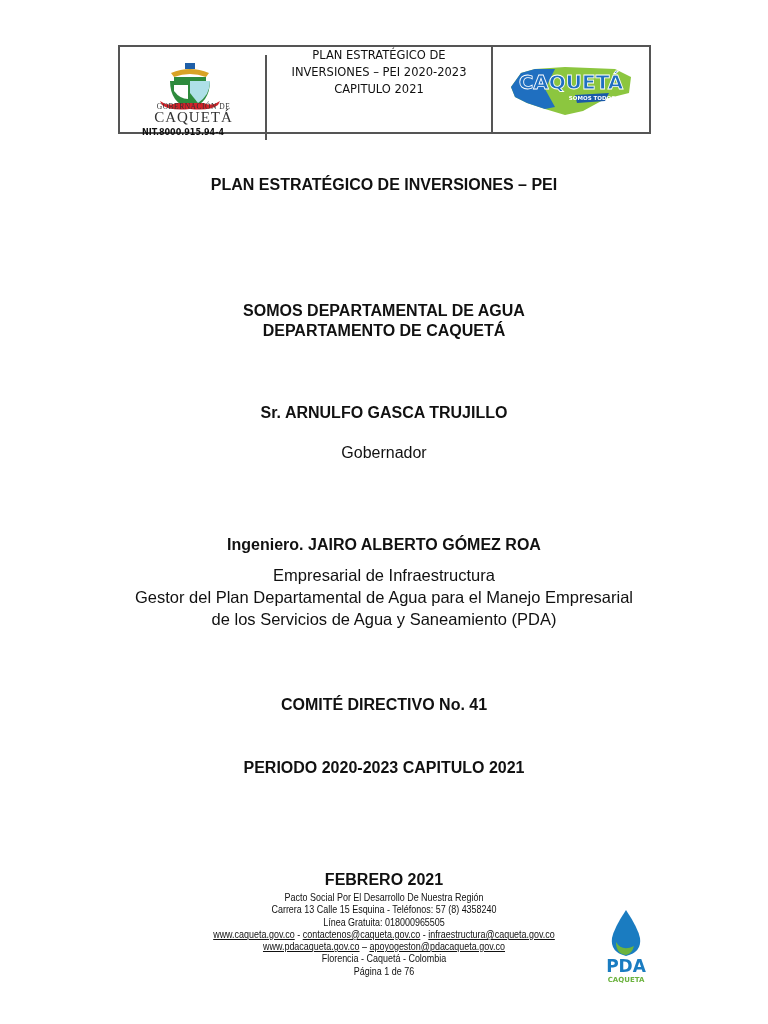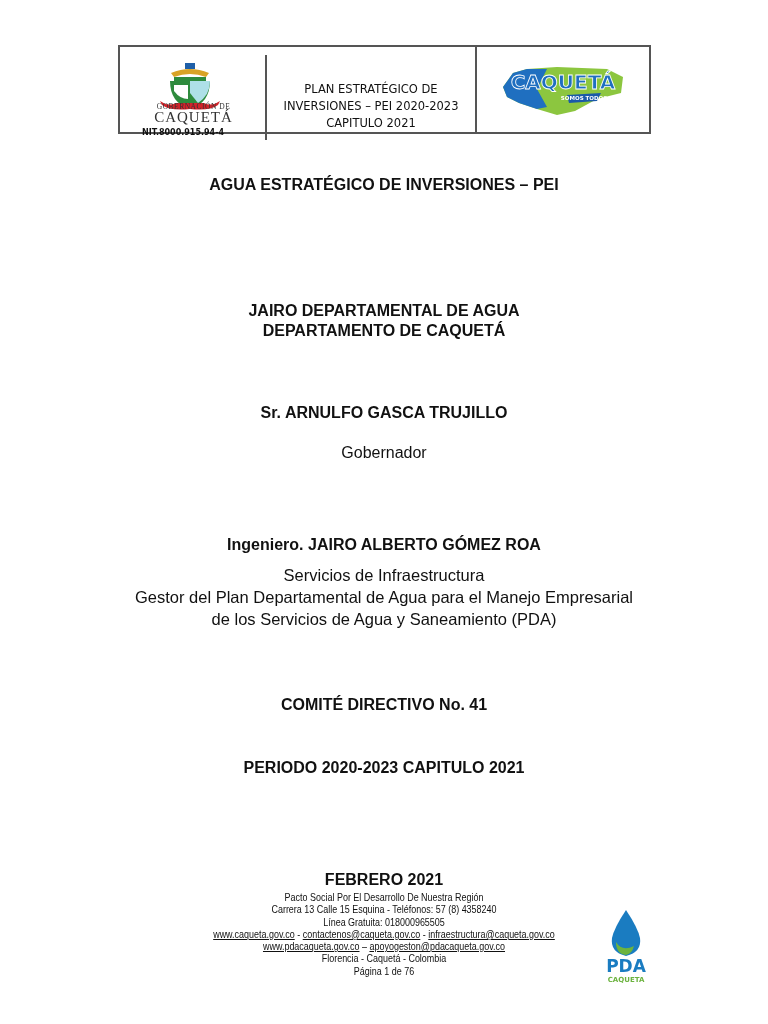--- a/index.html
+++ b/index.html
@@ -6,21 +6,21 @@
   body {
     width: 768px; height: 1024px; background: #ffffff; position: relative;
     font-family: "Liberation Sans", sans-serif; color: #111; overflow: hidden;
   }
   .header-table {
     position: absolute; left: 118px; top: 45px; width: 533px; height: 89px;
     border: 2px solid #555; box-sizing: border-box; display: flex;
   }
   .hcell { height: 100%; box-sizing: border-box; position: relative; }
   .hcell.c1 { width: 147px; border-right: 2px solid #555; margin-top: 8px; }
-  .hcell.c2 { width: 210px; border-right: 2px solid #555; display: flex; align-items: flex-end; justify-content: center; }
+  .hcell.c2 { width: 226px; border-right: 2px solid #555; display: flex; align-items: flex-start; justify-content: center; }
   .hcell.c3 { flex: 1; display: flex; align-items: center; justify-content: center; }
   .header-title {
     font-family: "DejaVu Sans", sans-serif; font-size: 11.5px; line-height: 17px;
     text-align: center; color: #111; white-space: pre-line; font-weight: normal;
   }
   .gob-logo { position: absolute; left: 18px; top: 6px; width: 110px; height: 78px; }
   .gob-text1 { position: absolute; left: 0; width: 147px; top: 47px; text-align: center; font-family: "Liberation Serif", serif; font-size: 7.5px; letter-spacing: 0.5px; color: #333; }
   .gob-text2 { position: absolute; left: 0; width: 147px; top: 54px; text-align: center; font-family: "Liberation Serif", serif; font-size: 15px; letter-spacing: 1px; color: #333; }
   .nit { position: absolute; left: 22px; top: 73px; font-family: "DejaVu Sans", sans-serif; font-size: 8px; font-weight: bold; color: #111; }
   .center { position: absolute; left: 0; width: 768px; text-align: center; }
@@ -58,30 +58,30 @@
     <svg width="132" height="62" viewBox="0 0 132 62">
       <path d="M6 28 L16 14 L30 10 L60 8 L110 10 L126 18 L124 34 L100 40 L78 52 L60 56 L40 50 L22 44 L10 38 Z" fill="#8cc63f"></path>
       <path d="M6 28 L16 14 L30 10 L50 10 L40 30 L50 48 L40 50 L22 44 L10 38 Z" fill="#1f6fc0"></path>
       <path d="M70 36 L104 34 L100 42 L72 44 Z" fill="#1a5aa8"></path>
       <text x="66" y="30" text-anchor="middle" font-family="DejaVu Sans, sans-serif" font-size="20" font-weight="bold" fill="#1f6fc0" stroke="#ffffff" stroke-width="0.8">CAQUETÁ</text>
       <text x="87" y="41" text-anchor="middle" font-family="DejaVu Sans, sans-serif" font-size="5.5" font-weight="bold" fill="#ffffff">SOMOS TODOS</text>
     </svg>
   </div>
 </div>
 
-<div class="center bold t16" style="top:176px;">AGUA ESTRATÉGICO DE INVERSIONES – PEI</div>
+<div class="center bold t16" style="top:176px;">PLAN ESTRATÉGICO DE INVERSIONES – PEI</div>
 
-<div class="center bold t16" style="top:302px;">JAIRO DEPARTAMENTAL DE AGUA</div>
+<div class="center bold t16" style="top:302px;">SOMOS DEPARTAMENTAL DE AGUA</div>
 <div class="center bold t16" style="top:322px;">DEPARTAMENTO DE CAQUETÁ</div>
 
 <div class="center bold t16" style="top:404px;">Sr. ARNULFO GASCA TRUJILLO</div>
 <div class="center t16" style="top:444px;">Gobernador</div>
 
 <div class="center bold t16" style="top:536px;">Ingeniero. JAIRO ALBERTO GÓMEZ ROA</div>
-<div class="center t17" style="top:566px;">Servicios de Infraestructura</div>
+<div class="center t17" style="top:566px;">Empresarial de Infraestructura</div>
 <div class="center t17" style="top:588px;">Gestor del Plan Departamental de Agua para el Manejo Empresarial</div>
 <div class="center t17" style="top:610px;">de los Servicios de Agua y Saneamiento (PDA)</div>
 
 <div class="center bold t16" style="top:696px;">COMITÉ DIRECTIVO No. 41</div>
 <div class="center bold t16" style="top:759px;">PERIODO 2020-2023 CAPITULO 2021</div>
 <div class="center bold t16" style="top:843px;margin-top:28px;">FEBRERO 2021</div>
 
 <div class="footer">
   <div>Pacto Social Por El Desarrollo De Nuestra Región</div>
   <div>Carrera 13 Calle 15 Esquina - Teléfonos: 57 (8) 4358240</div>

